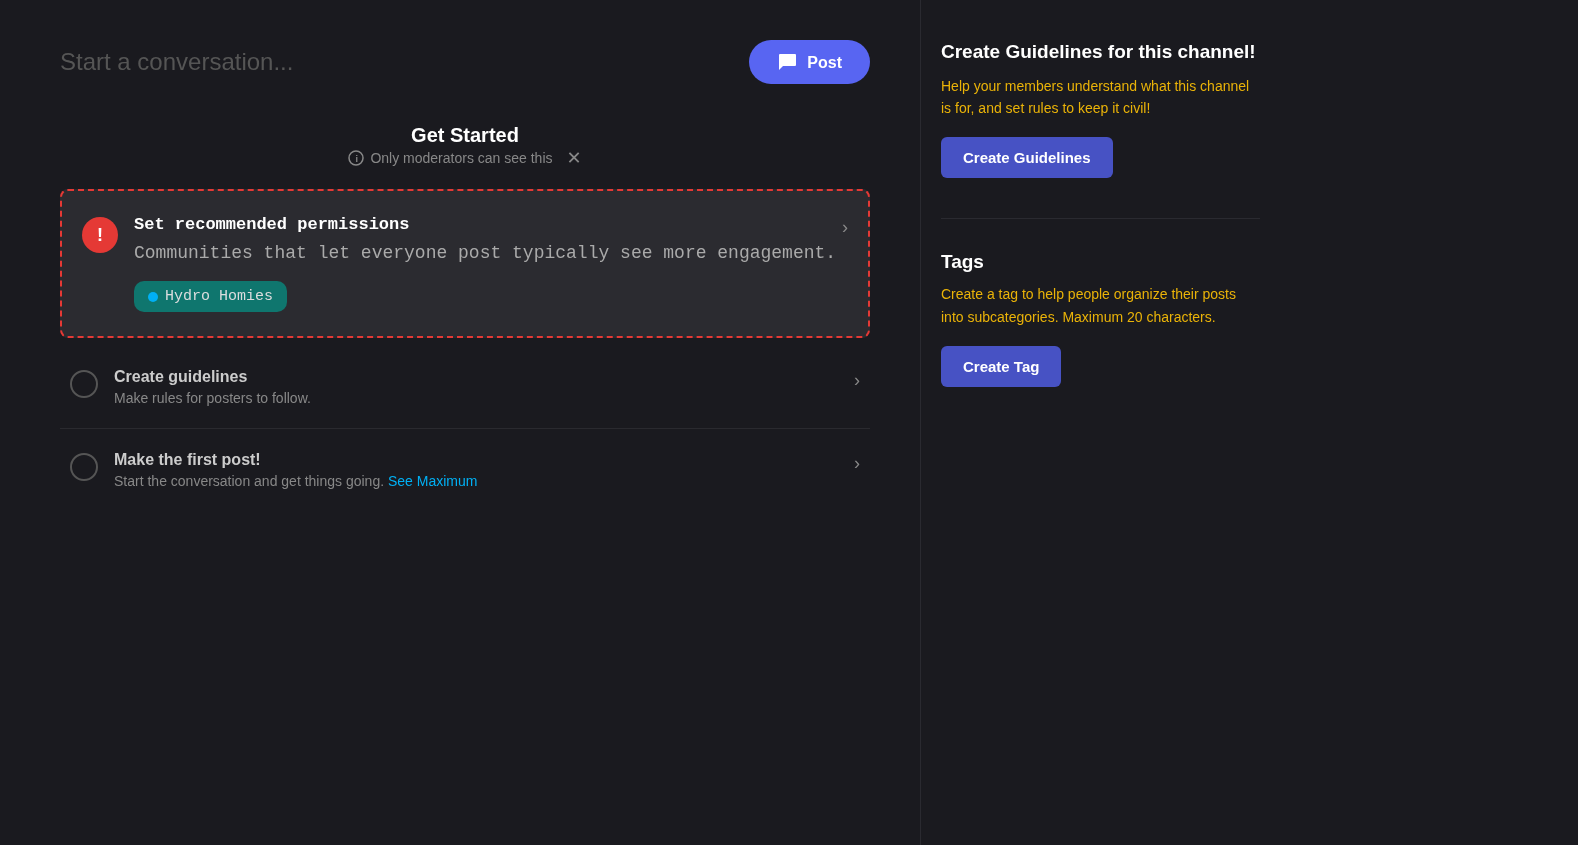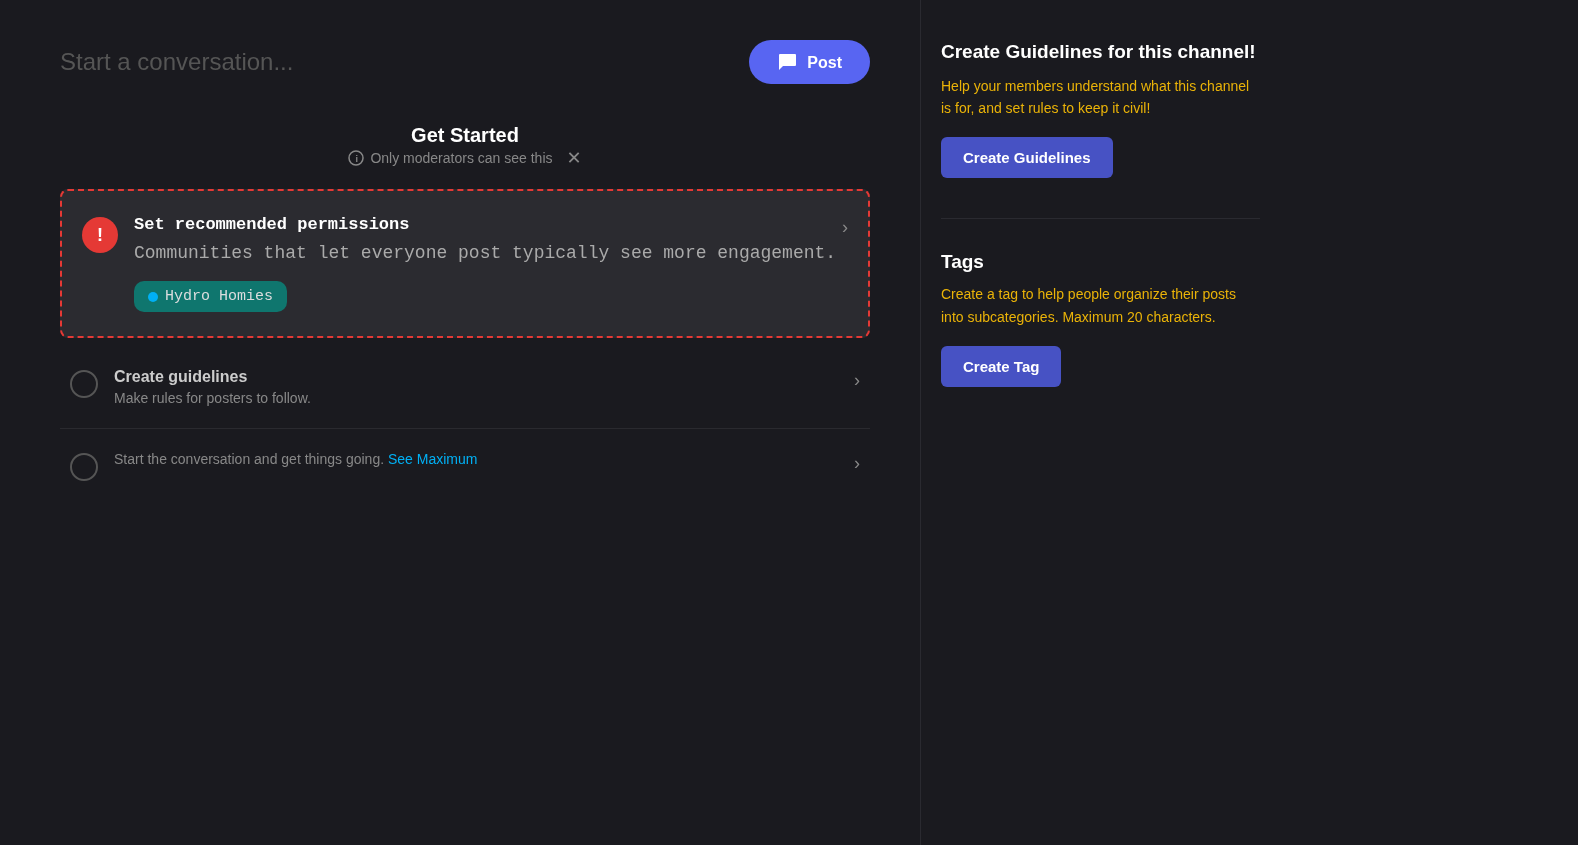--- a/index.html
+++ b/index.html
@@ -337,20 +337,21 @@
         <div class="checklist-text">
           <div class="checklist-title">Create guidelines</div>
           <div class="checklist-desc">Make rules for posters to follow.</div>
         </div>
         <span class="chevron-right">›</span>
       </div>
 
       <div class="checklist-item">
         <div class="circle-check"></div>
         <div class="checklist-text">
+          <div class="checklist-title">Make the first post!</div>
           <div class="checklist-desc">
             <span>Start the conversation and get things going. </span>
             <a class="see-examples" href="#">See Maximum</a>
           </div>
         </div>
         <span class="chevron-right">›</span>
       </div>
 
     </div>
   </div>

